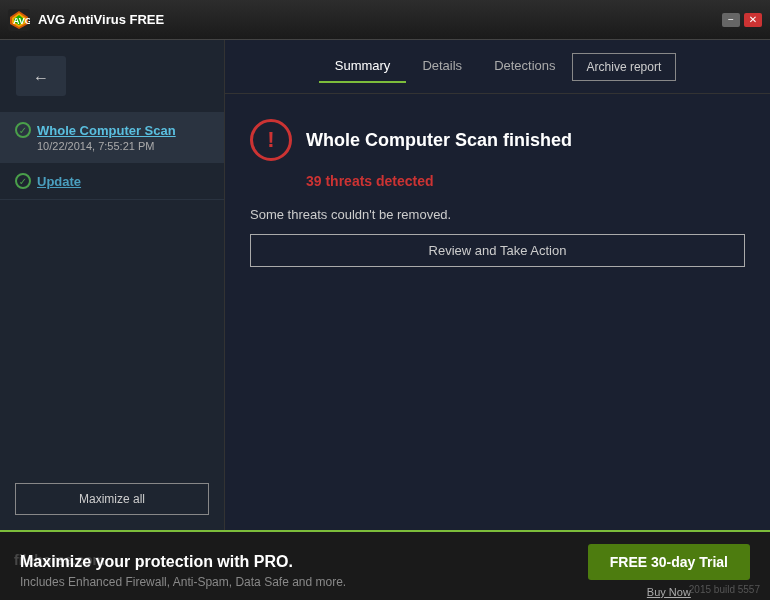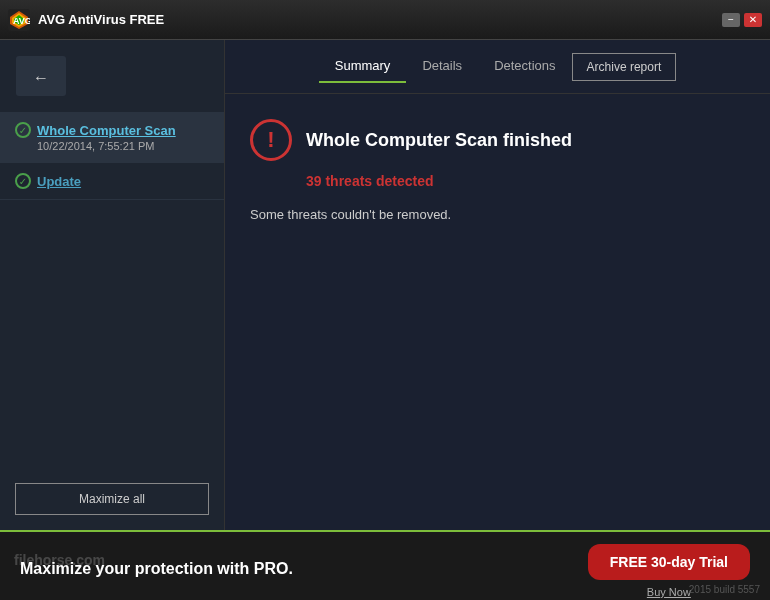--- a/index.html
+++ b/index.html
@@ -265,27 +265,27 @@
       font-size: 12px;
     }
     .promo-actions {
       display: flex;
       flex-direction: column;
       align-items: center;
       gap: 6px;
     }
     .free-trial-btn {
       padding: 10px 22px;
-      background: #b91c1c;
+      background: #4d7c0f;
       border: none;
       color: #ffffff;
       font-size: 14px;
       font-weight: bold;
       cursor: pointer;
-      border-radius: 12px;
+      border-radius: 3px;
     }
     .buy-now-link {
       color: #aaaaaa;
       font-size: 11px;
       text-decoration: underline;
       cursor: pointer;
     }
 
     
     .filehorse-watermark {
@@ -378,27 +378,29 @@
       <button class="archive-report-btn">Archive report</button>
     </div>
 
     <div class="content-body">
       <div class="scan-result-header">
         <div class="warning-circle">!</div>
         <span class="scan-title">Whole Computer Scan finished</span>
       </div>
       <div class="threats-count">39 threats detected</div>
       <div class="threats-message">Some threats couldn't be removed.</div>
+      <button class="review-action-btn">Review and Take Action</button>
     </div>
   </div>
 </div>
 
 <div class="promo-bar">
   <div class="promo-text-area">
     <div class="promo-title">Maximize your protection with PRO.</div>
+    <div class="promo-subtitle">Includes Enhanced Firewall, Anti-Spam, Data Safe and more.</div>
   </div>
   <div class="promo-actions">
     <button class="free-trial-btn">FREE 30-day Trial</button>
     <span class="buy-now-link">Buy Now</span>
   </div>
 </div>
 
 <div class="filehorse-watermark">filehorse.com</div>
 
 <div class="version-text">2015  build 5557</div>

